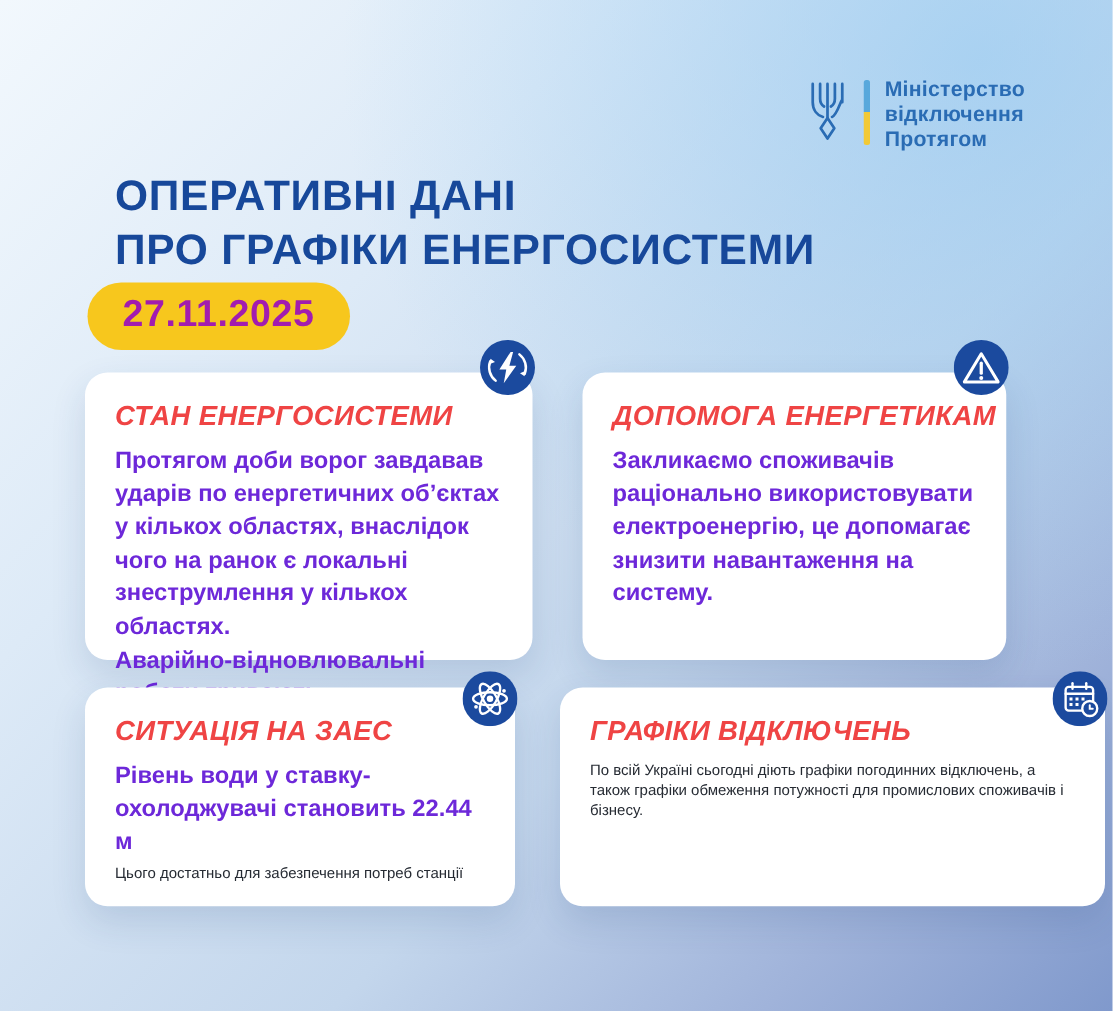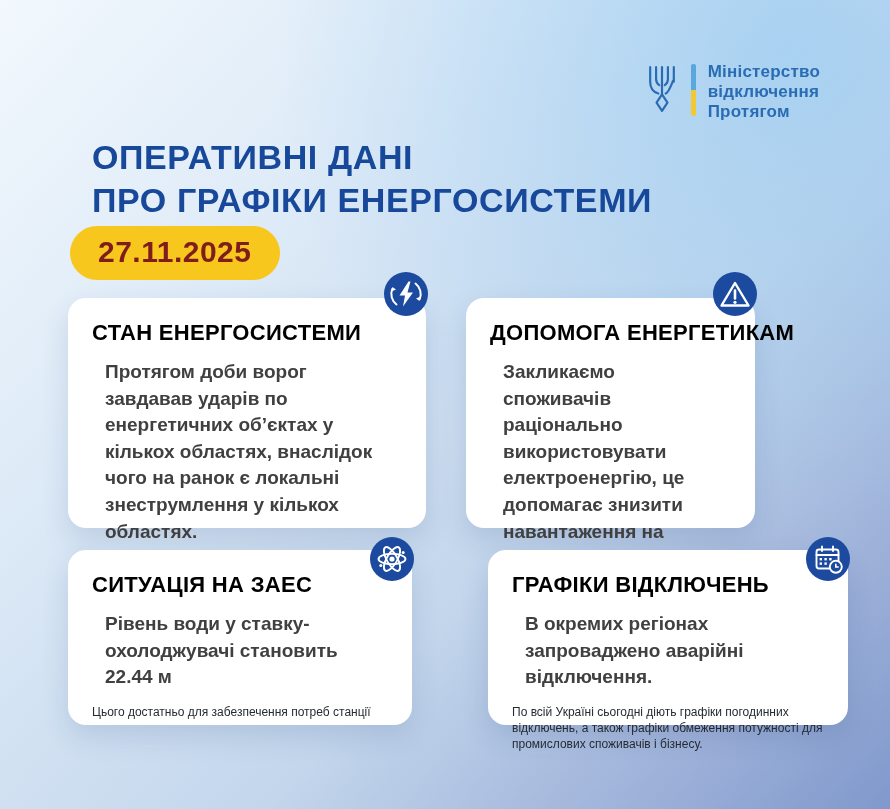--- a/index.html
+++ b/index.html
@@ -16,34 +16,34 @@
   .logo-trident{display:block;}
   .logo-bar{width:5px;height:52px;margin:2px 12px 0 9px;border-radius:2px;
     background:linear-gradient(#58a8dc 0 50%,#f2c935 50% 100%);}
   .logo-text{color:#2a6cb4;font-weight:700;font-size:17px;line-height:1.18;letter-spacing:.2px;}
   .logo-text span{display:block;}
 
   
   .page-title{position:absolute;left:76px;top:120px;margin:16px;
     color:#17489a;font-size:34px;font-weight:800;line-height:1.27;letter-spacing:.6px;}
   .page-title span{display:block;white-space:nowrap;}
-  .date-badge{position:absolute;left:70px;top:226px;background:#f7c71d;color:#7f1d1d;
+  .date-badge{position:absolute;left:70px;top:226px;background:#f7c71d;color:#a21caf;
     font-size:30px;font-weight:800;letter-spacing:.5px;
     padding:9px 28px 11px;border-radius:27px;}
 
   
   .card{position:absolute;background:#ffffff;border-radius:18px;
     box-shadow:0 12px 28px rgba(31,62,120,.14);
     padding:22px 24px 18px;box-sizing:border-box;}
   .card--c1{left:68px;top:298px;width:358px;height:230px;}
-  .card--c2{left:466px;top:298px;width:289px;height:230px;}
+  .card--c2{left:466px;top:298px;width:339px;height:230px;}
   .card--c3{left:68px;top:550px;width:344px;height:175px;}
-  .card--c4{left:488px;top:550px;width:360px;height:175px;}
-  .card-title{margin:0 0 10px;color:#000000;font-size:22px;font-weight:800;letter-spacing:.3px;white-space:nowrap;}
-  .lead{margin:13px;color:#404040;font-size:19px;font-weight:700;line-height:1.4;}
+  .card--c4{left:448px;top:550px;width:436px;height:175px;}
+  .card-title{margin:0 0 10px;color:#ef4444;font-size:22px;font-weight:800;letter-spacing:.3px;white-space:nowrap;font-style:italic;}
+  .lead{margin:0;color:#6d28d9;font-size:19px;font-weight:700;line-height:1.4;}
   .note{margin:2px 0 0;color:#262b33;font-size:12px;font-weight:400;line-height:1.35;}
   .lead:empty,.note:empty{display:none;}
 
   
   .card-icon{position:absolute;width:44px;height:44px;right:-2px;}
   .row1 .card-icon{top:-26px;}
   .row2 .card-icon{top:-13px;}
   .card-icon svg{display:block;}
 </style>
 </head>
@@ -143,18 +143,17 @@
           <rect x="18.4" y="21" width="2.4" height="2.4"></rect>
           <rect x="23.2" y="21" width="2.4" height="2.4"></rect>
           <rect x="13.6" y="25.4" width="2.4" height="2.4"></rect>
           <rect x="18.4" y="25.4" width="2.4" height="2.4"></rect>
         </g>
         <circle cx="29.8" cy="29.8" r="6" fill="#1b4a9e" stroke="#ffffff" stroke-width="1.9"></circle>
         <path d="M29.8 27.2 v2.8 h2.4" fill="none" stroke="#ffffff" stroke-width="1.6" stroke-linecap="round"></path>
       </svg>
     </div>
     <h2 class="card-title">ГРАФІКИ ВІДКЛЮЧЕНЬ</h2>
-    <p class="lead">В окремих регіонах запроваджено аварійні відключення.</p>
 
     <p class="note">По всій Україні сьогодні діють графіки погодинних відключень, а також графіки обмеження потужності для промислових споживачів і бізнесу.</p>
   </section>
 
 </div>
 
 </body></html>

